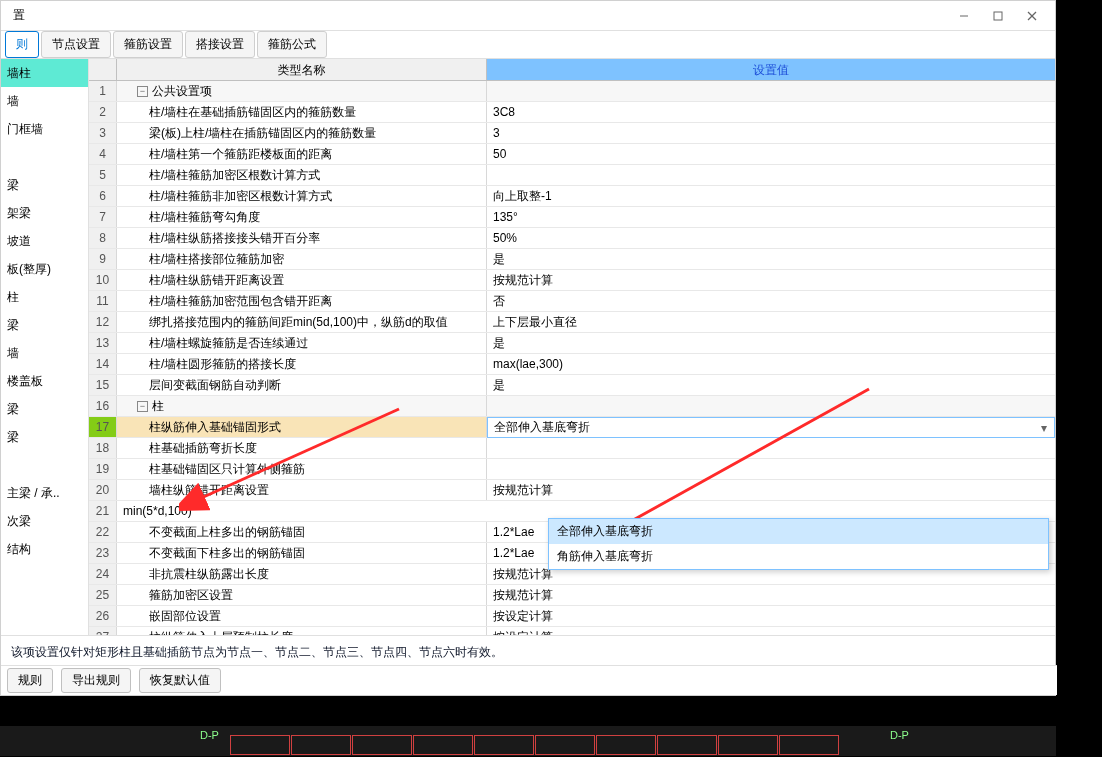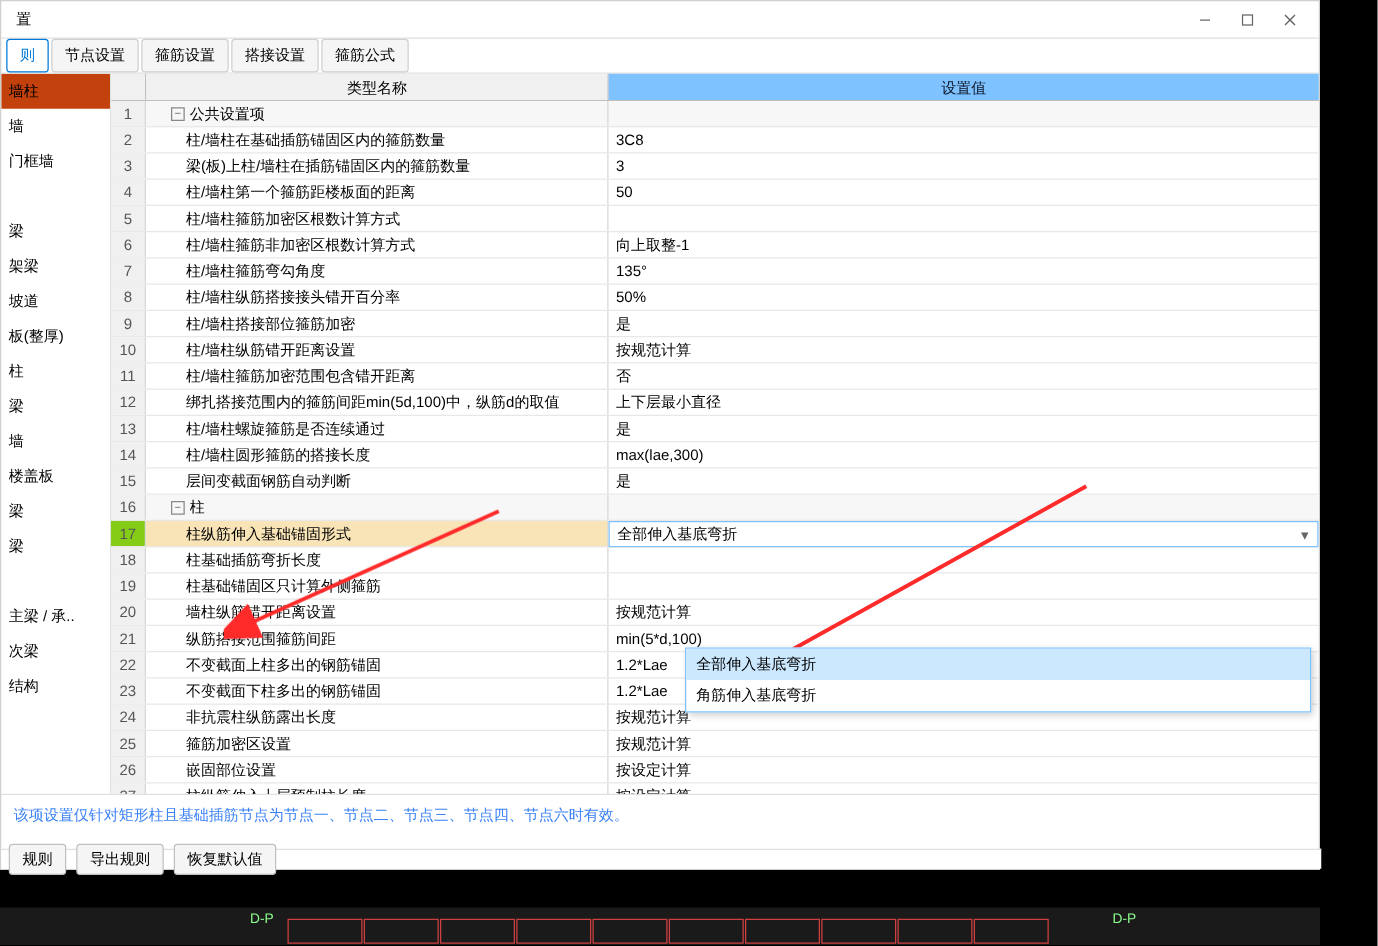--- a/index.html
+++ b/index.html
@@ -9,44 +9,44 @@
 .title-text { padding-left: 4px; }
 .winctrl { display: flex; gap: 4px; }
 .winbtn { width: 30px; height: 24px; display: flex; align-items: center; justify-content: center; cursor: pointer; color: #666; }
 .tabs { height: 28px; display: flex; align-items: center; padding: 0 4px; gap: 2px; border-bottom: 1px solid #e0e0e0; }
 .tab { padding: 4px 10px; border: 1px solid #cfcfcf; border-radius: 3px; background: #f5f5f5; cursor: pointer; }
 .tab.active { background: #fff; color: #0078d7; border-color: #0078d7; }
 .content { display: flex; height: calc(100% - 58px - 60px); }
 .sidebar { width: 88px; border-right: 1px solid #e0e0e0; overflow: hidden; }
 .side-item { height: 28px; line-height: 28px; padding-left: 6px; cursor: pointer; white-space: nowrap; }
 .side-item.active { background: #cce8ff; }
-.side-item.header { background: #c2410c; font-weight: 500; }
+.side-item.header { background: #5eead4; font-weight: 500; }
 .main { flex: 1; display: flex; flex-direction: column; position: relative; }
 .grid-header { display: flex; height: 22px; border-bottom: 1px solid #c0c0c0; }
 .col-num { width: 28px; border-right: 1px solid #c0c0c0; background: #f0f0f0; }
 .col-name { width: 370px; text-align: center; line-height: 22px; border-right: 1px solid #c0c0c0; background: #f0f0f0; }
-.col-val { flex: 1; text-align: center; line-height: 22px; background: #7ec2ff; color: #0f172a; }
+.col-val { flex: 1; text-align: center; line-height: 22px; background: #7ec2ff; color: #1d4ed8; }
 .grid-body { flex: 1; overflow-y: auto; overflow-x: hidden; }
 .row { display: flex; height: 21px; border-bottom: 1px solid #e8e8e8; }
 .row.group { background: #f7f7f7; }
 .row.selected { background: #f9e4b7; }
 .cell-num { width: 28px; text-align: center; line-height: 21px; border-right: 1px solid #d8d8d8; background: #f0f0f0; color: #555; }
 .row.selected .cell-num { background: #84cc16; }
 .cell-name { width: 370px; padding-left: 6px; line-height: 21px; border-right: 1px solid #d8d8d8; display: flex; align-items: center; white-space: nowrap; overflow: hidden; }
 .cell-val { flex: 1; padding-left: 6px; line-height: 21px; position: relative; }
 .toggle { width: 11px; height: 11px; border: 1px solid #888; display: inline-flex; align-items: center; justify-content: center; margin-right: 4px; font-size: 9px; line-height: 1; color: #666; }
 .indent1 { padding-left: 32px; }
 .indent2 { padding-left: 20px; }
 .combo { position: absolute; left: 0; right: 0; top: 0; border: 1px solid #7ec2ff; background: #fff; display: flex; align-items: center; padding: 0 6px; height: 21px; }
 .combo .cbtn { position: absolute; right: 2px; top: 2px; width: 16px; height: 16px; display: flex; align-items: center; justify-content: center; color: #666; cursor: pointer; }
 .dropdown { position: absolute; left: 459px; right: 6px; top: 459px; background: #fff; border: 1px solid #7ec2ff; box-shadow: 2px 2px 6px rgba(0,0,0,0.2); z-index: 10; }
 .dd-item { padding: 4px 8px; cursor: pointer; }
 .dd-item.selected { background: #cce8ff; }
-.footer-note { padding: 8px 10px; color: #3b82f6; border-top: 1px solid #e0e0e0; }
-.footer-btns { position: absolute; left: 0; bottom: 0; width: 1056px; height: 16px; display: flex; align-items: center; gap: 8px; padding: 0 6px; background: #fff; border-top: 1px solid #e0e0e0; }
+.footer-note { padding: 8px 10px; color: #0f172a; border-top: 1px solid #e0e0e0; }
+.footer-btns { position: absolute; left: 0; bottom: 0; width: 1056px; height: 30px; display: flex; align-items: center; gap: 8px; padding: 0 6px; background: #fff; border-top: 1px solid #e0e0e0; }
 .fbtn { padding: 3px 10px; border: 1px solid #c0c0c0; border-radius: 3px; background: #f5f5f5; cursor: pointer; }
 .arrow { position: absolute; pointer-events: none; z-index: 5; }
 .bg-strip { position: absolute; left: 0; top: 726px; width: 1056px; height: 30px; background: #1a1a1a; }
 .bg-label { position: absolute; color: #8cfc8c; font-size: 11px; top: 729px; }
 .bg-seg { position: absolute; top: 735px; height: 20px; border: 1px solid #d04040; }
 </style>
 </head>
 <body>
 
 <div class="bg-strip"></div>
@@ -228,21 +228,20 @@
             <div class="cell-name indent1">柱基础锚固区只计算外侧箍筋</div>
             <div class="cell-val"></div>
           </div>
           <div class="row">
             <div class="cell-num">20</div>
             <div class="cell-name indent1">墙柱纵筋错开距离设置</div>
             <div class="cell-val">按规范计算</div>
           </div>
           <div class="row">
             <div class="cell-num">21</div>
-            <div class="cell-name indent1">纵筋搭接范围箍筋间距</div>
             <div class="cell-val">min(5*d,100)</div>
           </div>
           <div class="row">
             <div class="cell-num">22</div>
             <div class="cell-name indent1">不变截面上柱多出的钢筋锚固</div>
             <div class="cell-val">1.2*Lae</div>
           </div>
           <div class="row">
             <div class="cell-num">23</div>
             <div class="cell-name indent1">不变截面下柱多出的钢筋锚固</div>

